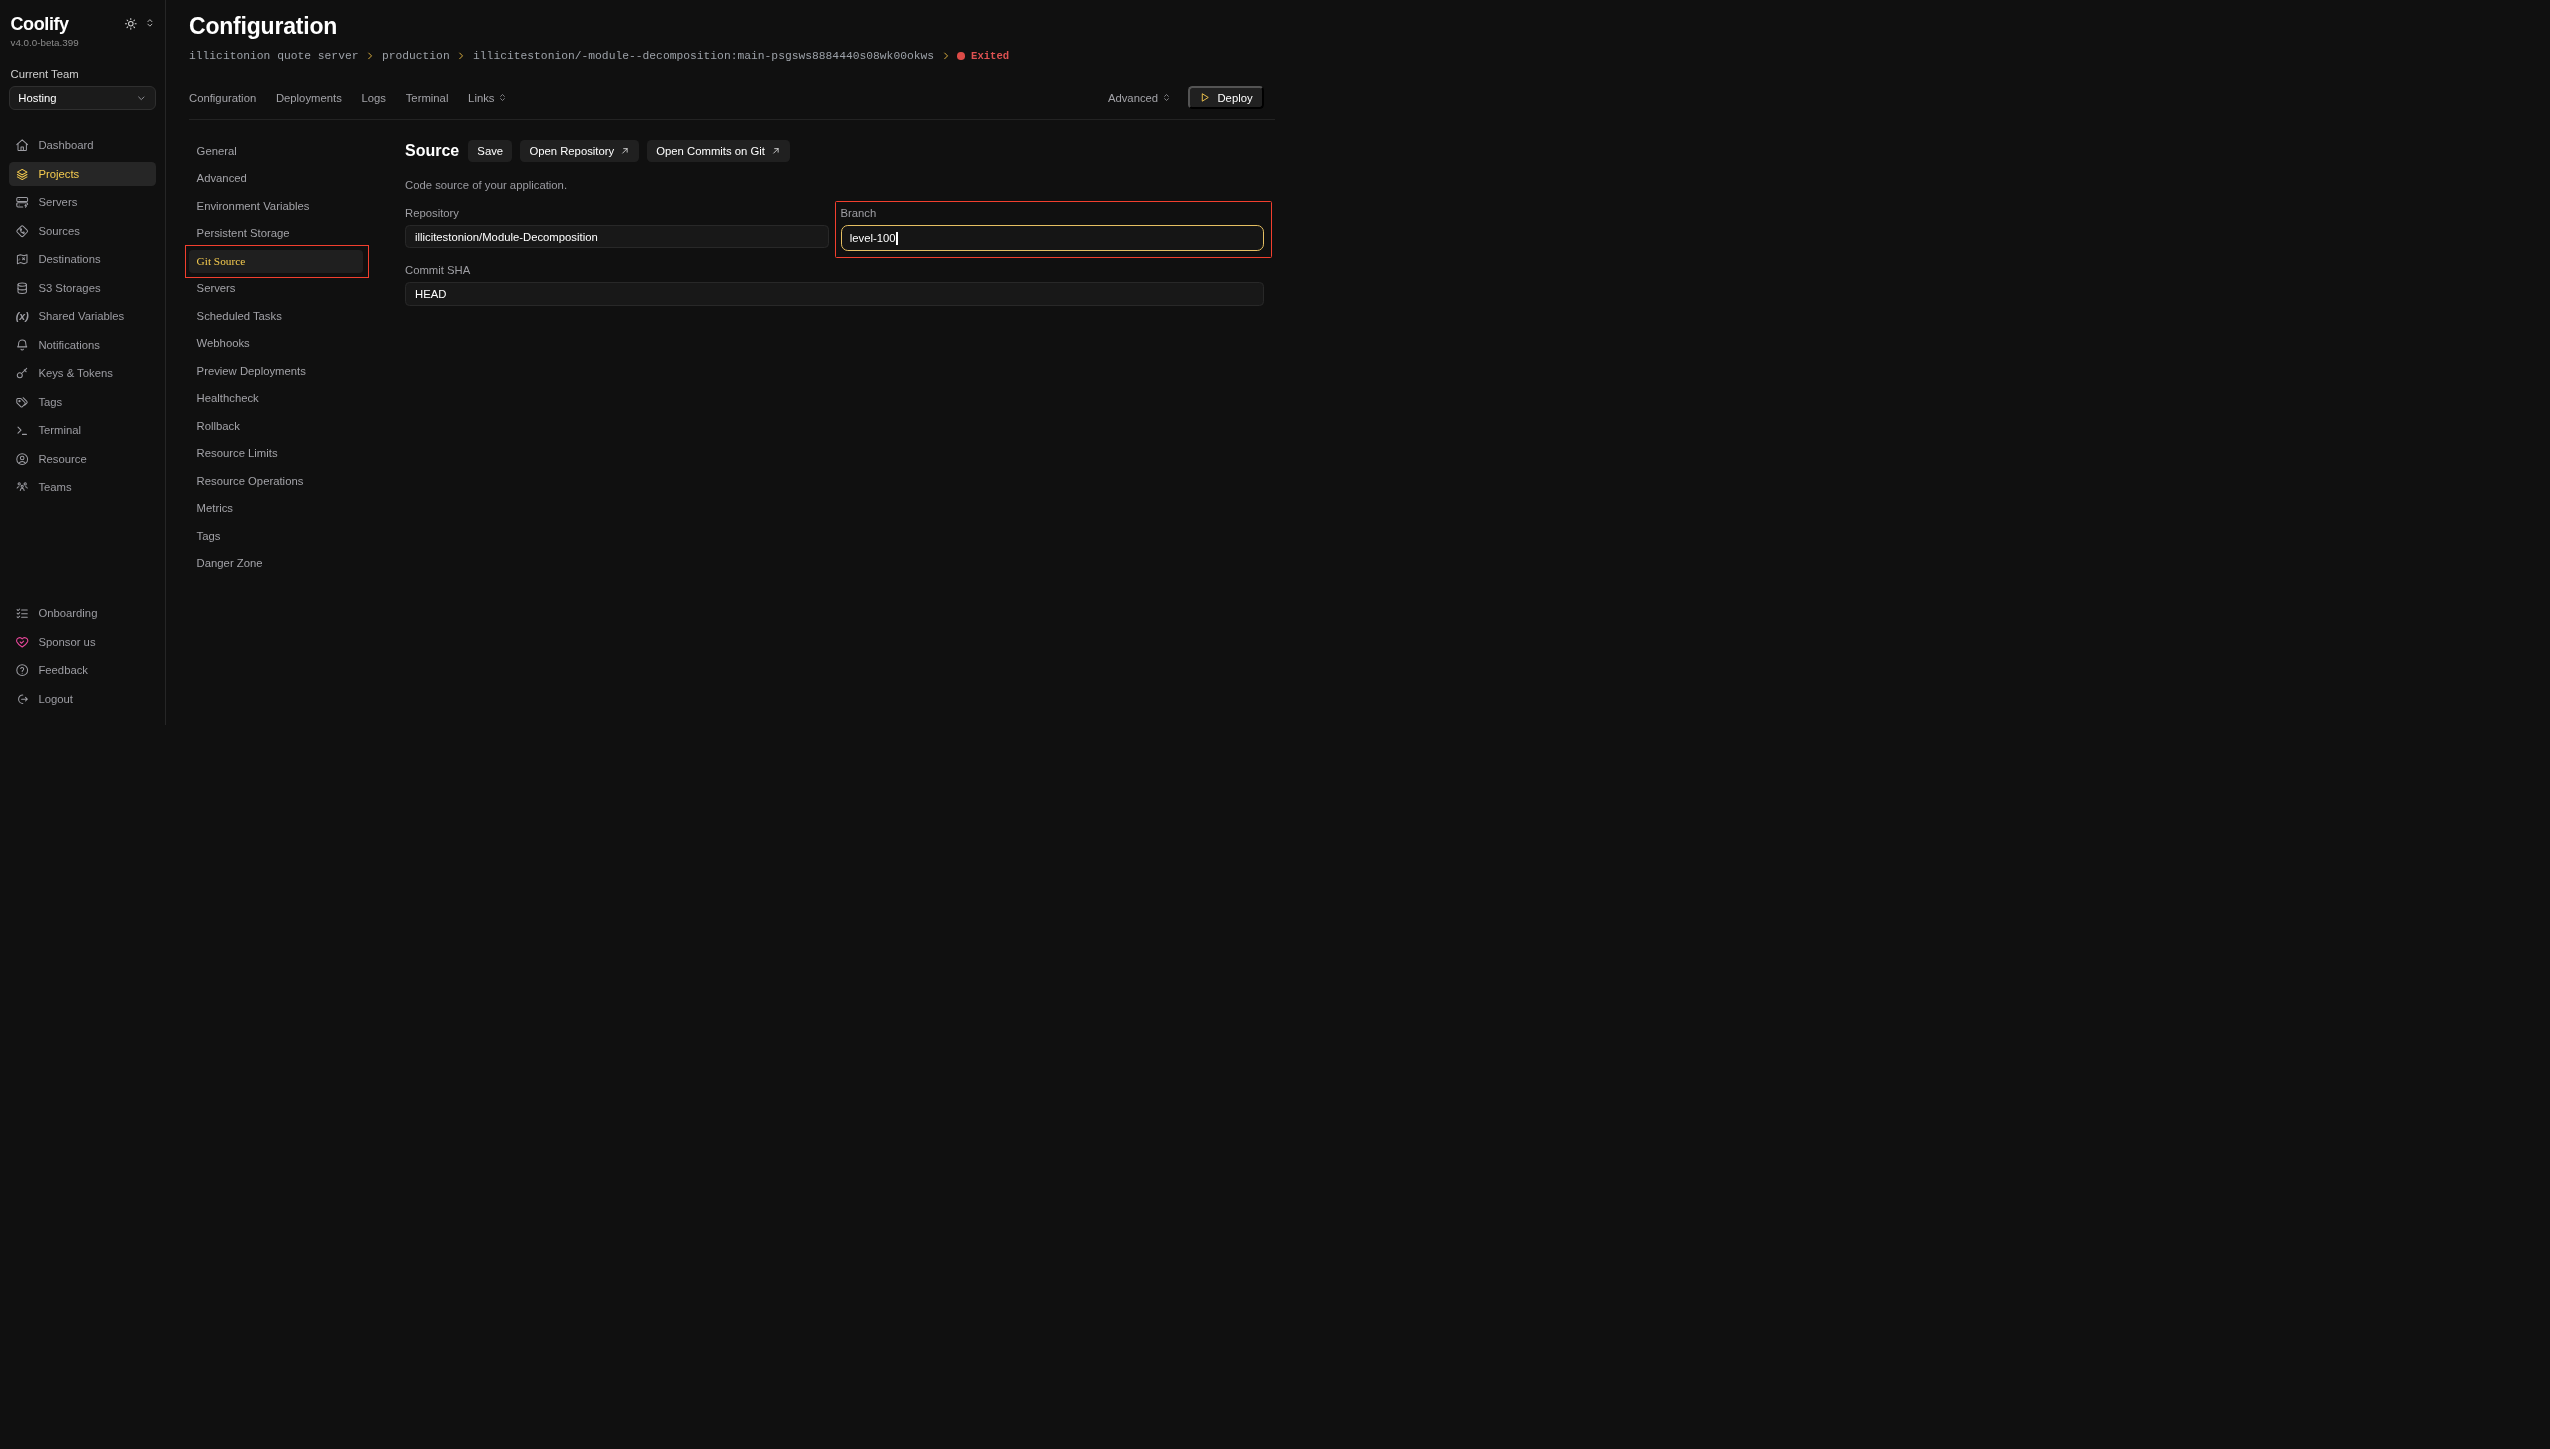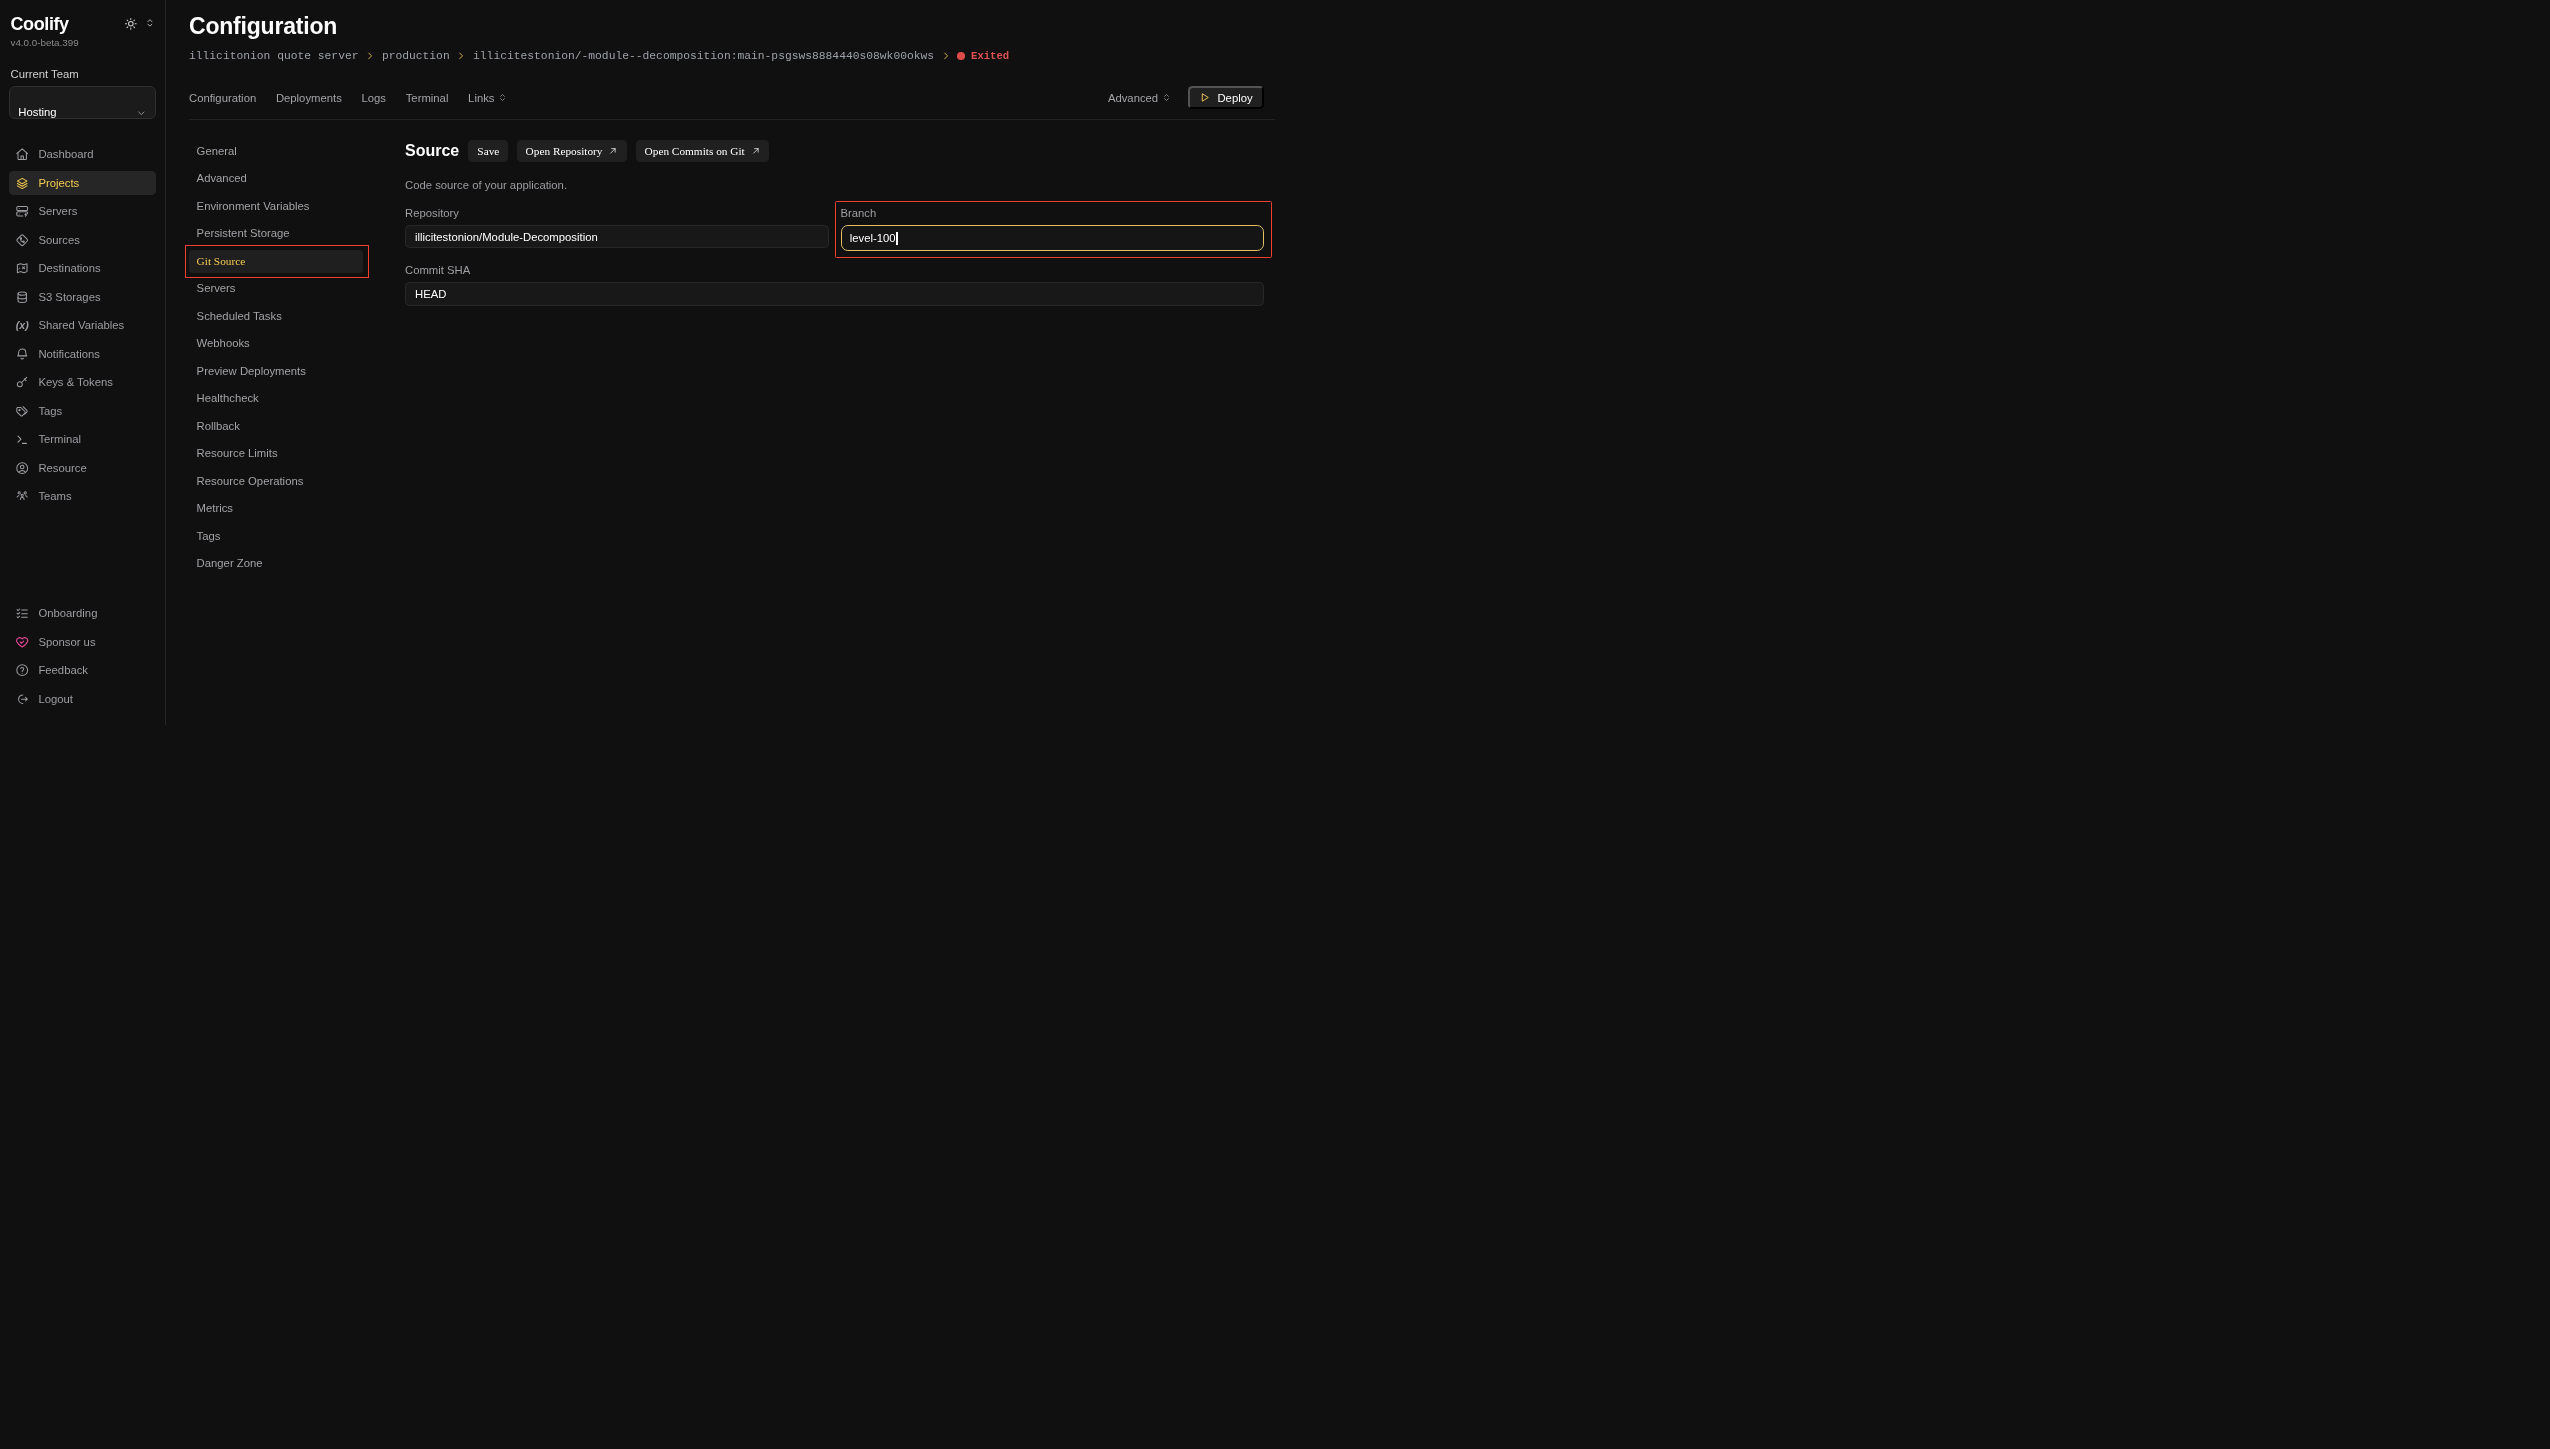--- a/index.html
+++ b/index.html
@@ -9,22 +9,22 @@
   .app { display:flex; width:100%; height:100%; }
 
   
   .sidebar { width:166px; min-width:166px; height:100%; background:#101010;
     border-right:0.8px solid #262626; padding:13.6px 9px 9.8px; display:flex; flex-direction:column; }
   .logo-row { display:flex; align-items:flex-start; justify-content:space-between; padding:0 1.5px; }
   .logo { font-size:18px; font-weight:800; color:#ffffff; letter-spacing:-0.4px; }
   .logo-icons { display:flex; align-items:center; gap:7.6px; margin-top:3px; color:#d4d4d4; }
   .version { font-size:9.8px; color:#8b8b8b; margin-top:2.3px; padding:0 1.5px; }
   .team-label { margin-top:19.7px; font-size:11.3px; color:#cfcfcf; padding:0 1.5px; }
-  .team-select { margin-top:6.8px; height:33px; background:#1b1b1b; border:0.8px solid #2f2f2f;
-    border-radius:6px; display:flex; align-items:flex-end; justify-content:space-between;
+  .team-select { margin-top:6.8px; height:24px; background:#1b1b1b; border:0.8px solid #2f2f2f;
+    border-radius:6px; display:flex; align-items:center; justify-content:space-between;
     padding:0 8.3px; font-size:11.3px; color:#ffffff; cursor:pointer; }
   .team-select .chev { color:#9c9ca3; }
   .nav { margin-top:23px; display:flex; flex-direction:column; }
   .nav-item { height:24px; margin-bottom:4.5px; display:flex; align-items:center; gap:9px;
     padding:0 6px; border-radius:4.5px; color:#9d9da3; font-size:11.3px; cursor:pointer; }
   .nav-item .nico { width:14.4px; height:14.4px; flex:none; }
   .nav-item.active { background:#262626; color:#f5cb4f; }
   .nav-item .xvar { width:14.4px; text-align:center; font-size:10.6px; font-style:italic; font-weight:700; }
   .nav-footer { margin-top:auto; display:flex; flex-direction:column; }
   .pink { color:#e7479a; }
@@ -57,21 +57,21 @@
     font-size:11.3px; color:#a3a3a8; cursor:pointer; position:relative; }
   .subnav-item.active { background:#1f1f1f; color:#f5cb4f;font-family:Liberation Serif, serif; }
   .annotation { position:absolute; border:1.5px solid #f23f2e; pointer-events:none; }
   .ann-gitsource { inset:-5.3px -6px -5.3px -3.8px; }
 
   
   .form-area { flex:1; max-width:859px; }
   .section-header { display:flex; align-items:center; gap:8.3px; }
   .section-title { font-size:16px; font-weight:700; color:#ffffff; margin-right:0.8px; }
   .btn { height:22px; background:#202020; border:none; border-radius:4.5px; color:#ffffff;
-    font-size:11.3px; font-family:Liberation Serif, serif; display:flex; align-items:center; gap:6px;
+    font-size:11.3px; font-family:Liberation Sans, sans-serif; display:flex; align-items:center; gap:6px;
     padding:0 9px; cursor:pointer; }
   .btn .ext { color:#e8e8e8; }
   .section-desc { margin-top:17px; font-size:11.3px; color:#9b9ba1; }
 
   .form-grid { display:grid; grid-template-columns:1fr 1fr; column-gap:12px; row-gap:13px; margin-top:16px; }
   .field { display:flex; flex-direction:column; position:relative; }
   .field-label { font-size:11.3px; color:#9f9fa4; margin-bottom:6px; }
   .text-input { height:23.4px; width:100%; background:#181818; border:0.8px solid #282828;
     border-radius:4.5px; padding:0 9px; color:#ffffff; font-size:11.3px; font-family:inherit; outline:none; }
   .field-full { grid-column:1 / -1; }

